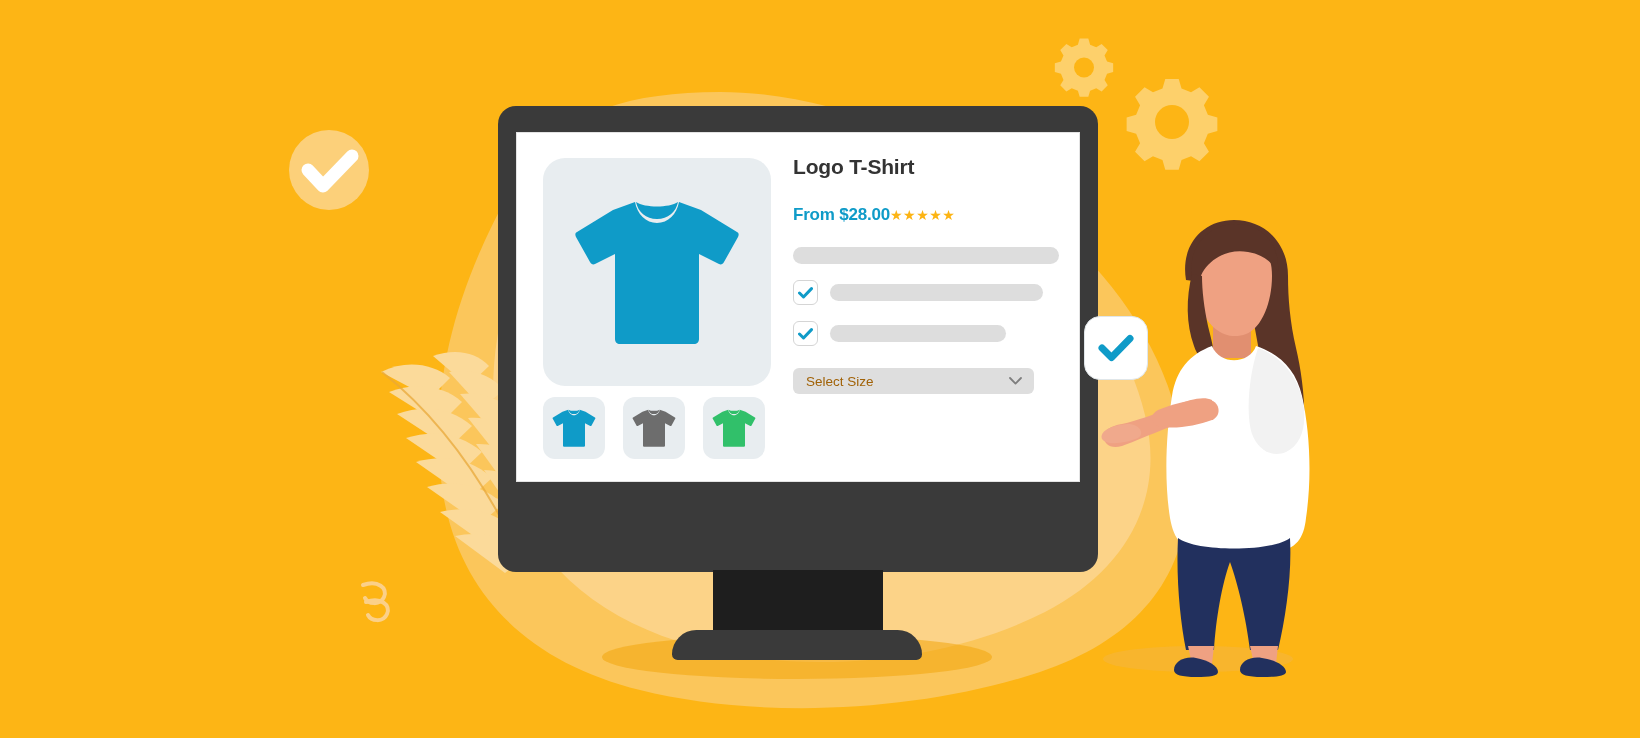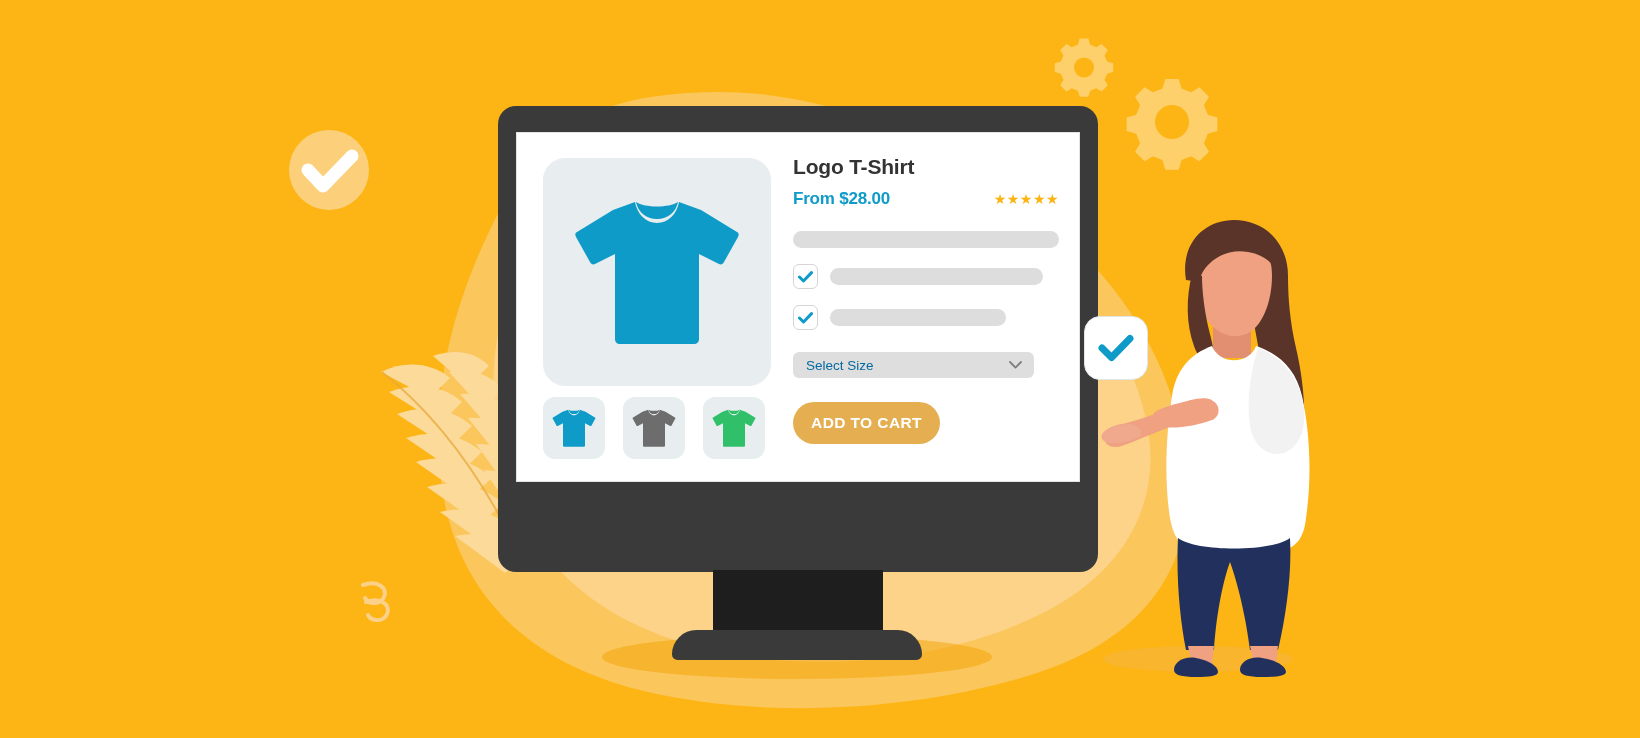--- a/index.html
+++ b/index.html
@@ -111,22 +111,21 @@
     font-size: 21px;
     font-weight: bold;
     color: #333333;
     letter-spacing: -0.2px;
     margin: 0;
     line-height: 1.1;
   }
   .price-row {
     display: flex;
     align-items: center;
-    justify-content: space-between;
-    margin-top: 11px;
+    margin-top: 27px;
   }
   .price {
     font-size: 17px;
     font-weight: bold;
     color: #0F9BC8;
     letter-spacing: -0.2px;
   }
   .stars {
     color: #FCB414;
     font-size: 14px;
@@ -166,21 +165,21 @@
     border-radius: 6px;
     display: flex;
     align-items: center;
     justify-content: space-between;
     padding: 0 12px 0 13px;
     box-sizing: border-box;
     width: 241px;
   }
   .select-label {
     font-size: 13.5px;
-    color: #0369a1;
+    color: #a16207;
   }
   .chev { width: 13px; height: 8px; display: block; }
   .cart-btn {
     margin-top: 24px;
     width: 147px;
     height: 42px;
     background: #E5AF51;
     border-radius: 21px;
     border: none;
     color: #FFFFFF;
@@ -365,21 +364,20 @@
           <div class="skel-bar" style="width:66%"></div>
         </div>
 
         <div class="select-box">
           <span class="select-label">Select Size</span>
           <svg class="chev" viewBox="0 0 13 8">
             <path d="M1 1 L6.5 6.6 L12 1" stroke="#7E7E7E" stroke-width="1.8" fill="none" stroke-linecap="round" stroke-linejoin="round"></path>
           </svg>
         </div>
 
-        <button class="cart-btn">ADD TO CART</button>
       </div>
 
     </div>
   </div>
 
   <div class="float-check">
     <svg viewBox="0 0 36 28">
       <path d="M4 14 L13.5 23.5 L32 4.5" stroke="#0F9BC8" stroke-width="7" fill="none" stroke-linecap="round" stroke-linejoin="round"></path>
     </svg>
   </div>

